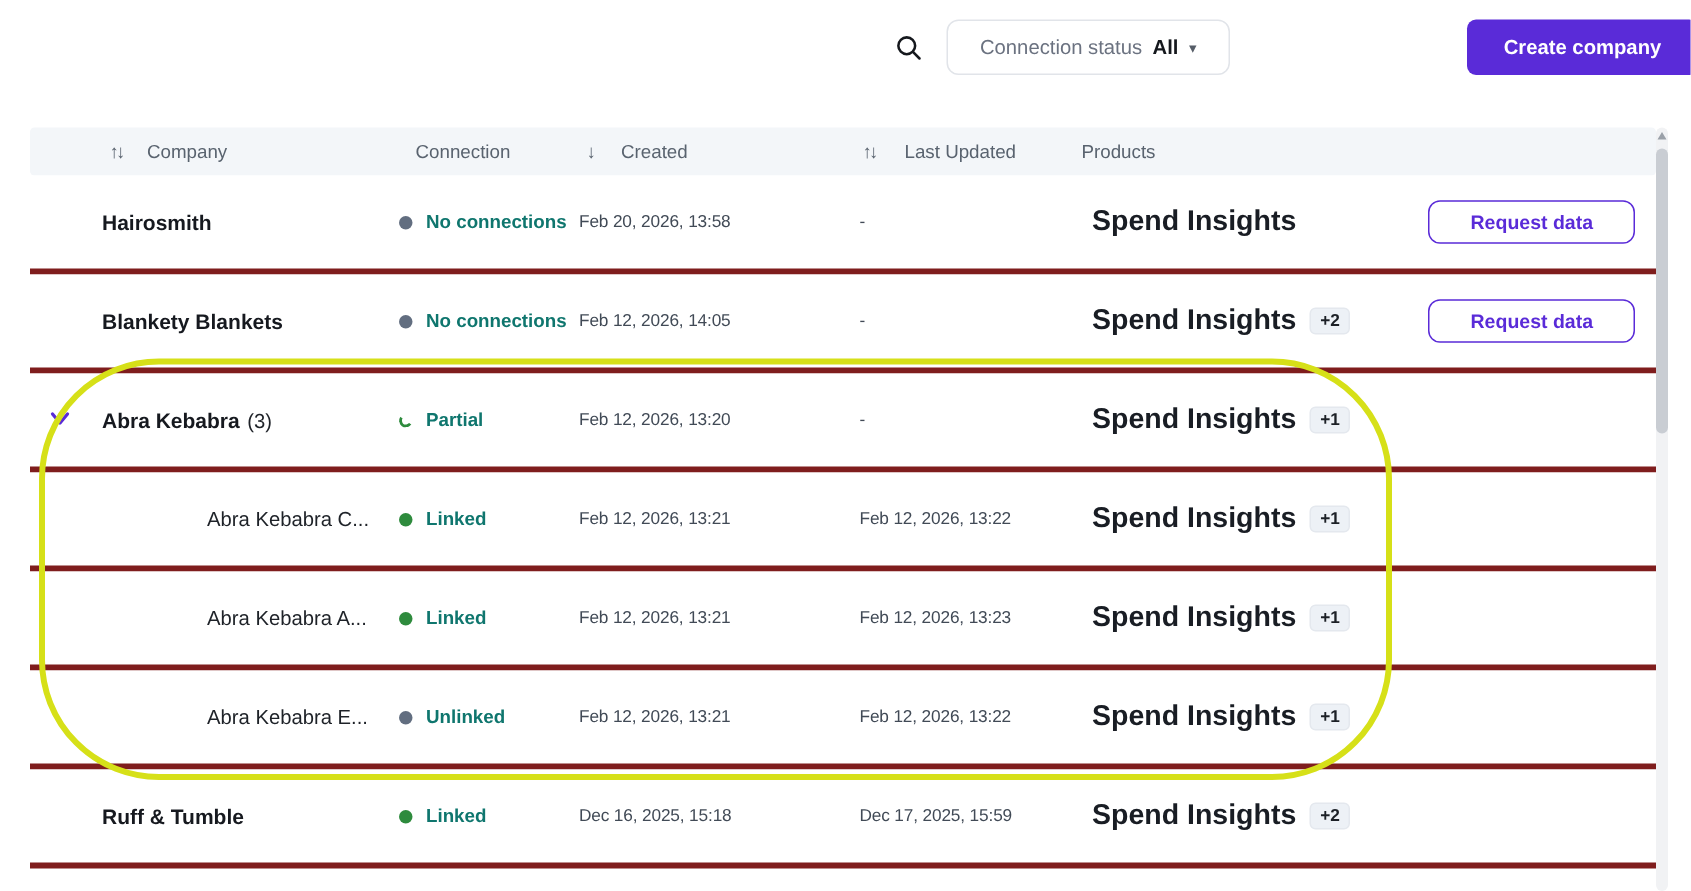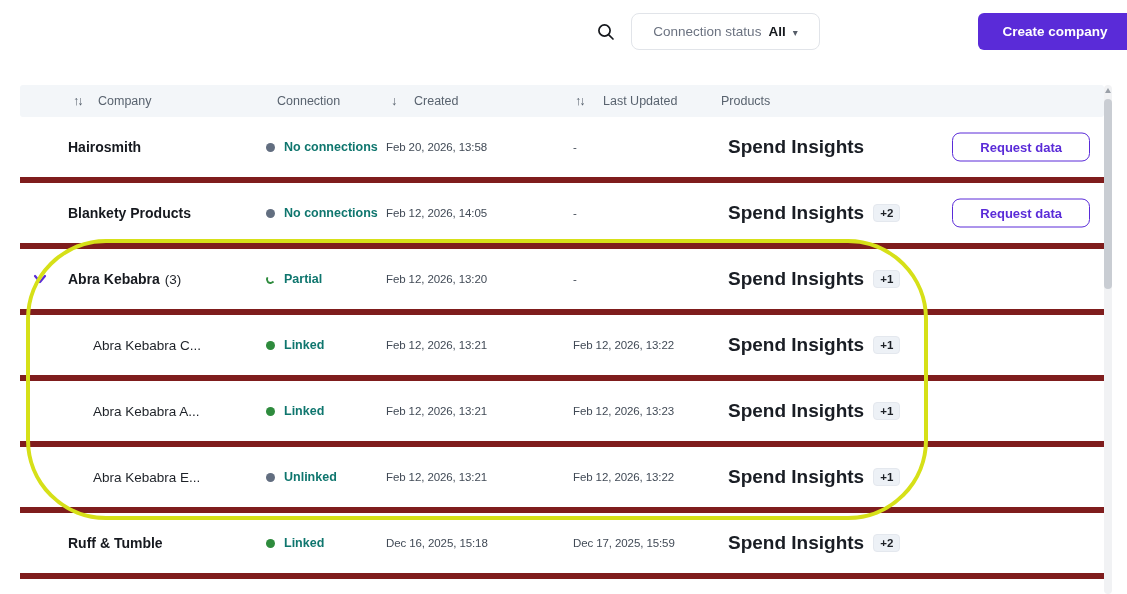--- a/index.html
+++ b/index.html
@@ -35,28 +35,28 @@
   .h-sort { font-size:12px; color:#3d4754; letter-spacing:-2px; }
   .h-sort-company { left:53px; }
   .h-company { left:78px;text-align:center; }
   .h-connection { left:257px; }
   .h-arrow-created { left:371px; font-size:15px; color:#3d4754; }
   .h-created { left:394px; }
   .h-sort-updated { left:555px; }
   .h-updated { left:583px; }
   .h-products { left:701px; }
 
-  .row { position:relative; height:66px; background:#fff; border-bottom:6px solid #7f1d1d; }
+  .row { position:relative; height:66px; background:#fff; border-bottom:4px solid #7f1d1d; }
   .cell { position:absolute; top:50%; transform:translateY(-50%); }
   .chevron { position:absolute; left:13px; top:50%; transform:translateY(-50%); display:none; cursor:pointer; }
   .row.expanded .chevron { display:block; }
   .name-cell { left:48px; display:flex; align-items:baseline; gap:5px; }
   .row.child .name-cell { left:73px; }
   .company-name { font-size:14px; font-weight:700; color:#16191f; cursor:pointer; }
-  .row.child .company-name { font-weight:400; font-size:13.5px; color:#1e2228; }
+  .row.child .company-name { font-weight:400; font-size:13.5px; color:#1e2228;margin-left:45px; }
   .name-suffix { font-size:13.5px; font-weight:400; color:#1e2228; }
   .name-suffix:empty { display:none; }
 
   .conn-cell { left:246px; display:flex; align-items:center; gap:9px; }
   .status-icon { width:9px; height:9px; border-radius:50%; flex:0 0 auto; }
   .status-icon.st-gray  { background:#626e80; }
   .status-icon.st-green { background:#2e8b3d; }
   .status-icon.st-partial { width:9px; height:9px; background:transparent;
       border:2px solid transparent; border-left-color:#2e8b3d; border-bottom-color:#2e8b3d;
       transform:rotate(-10deg); }
@@ -138,21 +138,21 @@
     <span class="cell updated-cell">-</span>
     <span class="cell products-cell">
       <span class="product-name">Spend Insights</span>
 
     </span>
     <button class="request-btn">Request data</button>
   </div>
         <div class="row parent">
 
     <span class="cell name-cell">
-      <span class="company-name">Blankety Products</span>
+      <span class="company-name">Blankety Blankets</span>
 
     </span>
     <span class="cell conn-cell">
       <span class="status-icon st-gray"></span>
       <span class="status-label">No connections</span>
     </span>
     <span class="cell created-cell">Feb 12, 2026, 14:05</span>
     <span class="cell updated-cell">-</span>
     <span class="cell products-cell">
       <span class="product-name">Spend Insights</span>

